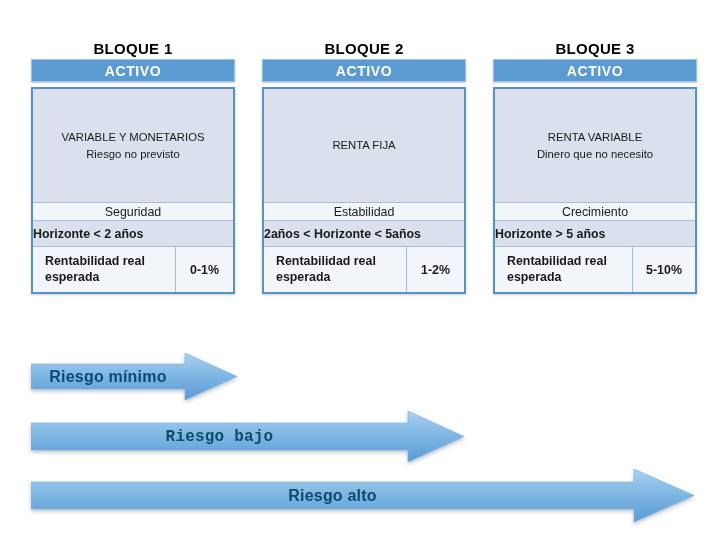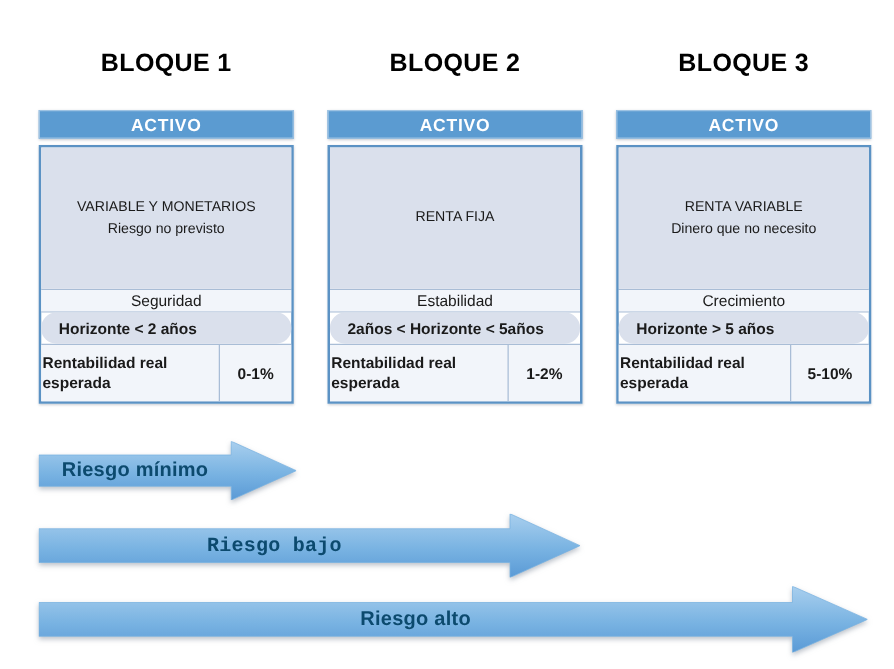--- a/index.html
+++ b/index.html
@@ -26,25 +26,25 @@
     position: absolute;
     top: 40px;
     width: 204px;
   }
   .block-1 { left: 31px; }
   .block-2 { left: 262px; }
   .block-3 { left: 493px; }
 
   .block-title {
     text-align: center;
-    font-size: 20px;
+    font-size: 15px;
     font-weight: bold;
     letter-spacing: 0.3px;
     color: #000000;
-    margin-bottom: 25px;
+    margin-bottom: 2px;
   }
 
   .activo-bar {
     height: 23px;
     background: #5b9bd1;
     border: 1px solid #9ec3e3;
     box-sizing: border-box;
     color: #ffffff;
     font-size: 14px;
     font-weight: bold;
@@ -91,37 +91,36 @@
     align-items: center;
     justify-content: center;
     font-size: 12.4px;
   }
 
   .cell-left {
     background: #dae0ec;
     height: 25px;
     display: flex;
     align-items: center;
-    padding-left: 14px;
+    padding-left: 0;
     font-size: 12.4px;
     font-weight: 600;
     box-sizing: border-box;
-    border-radius: 12px;
   }
 
   .row-split {
     display: flex;
     background: #f2f5fa;
     min-height: 45px;
   }
   .split-label {
     flex: 1 1 auto;
     display: flex;
     align-items: center;
-    padding: 5px 6px 5px 1px;
+    padding: 5px 6px 5px 12px;
     font-size: 12.4px;
     font-weight: 600;
     line-height: 1.24;
     border-right: 1px solid #a9bdd6;
     box-sizing: border-box;
   }
   .split-value {
     width: 57px;
     flex: 0 0 57px;
     display: flex;

